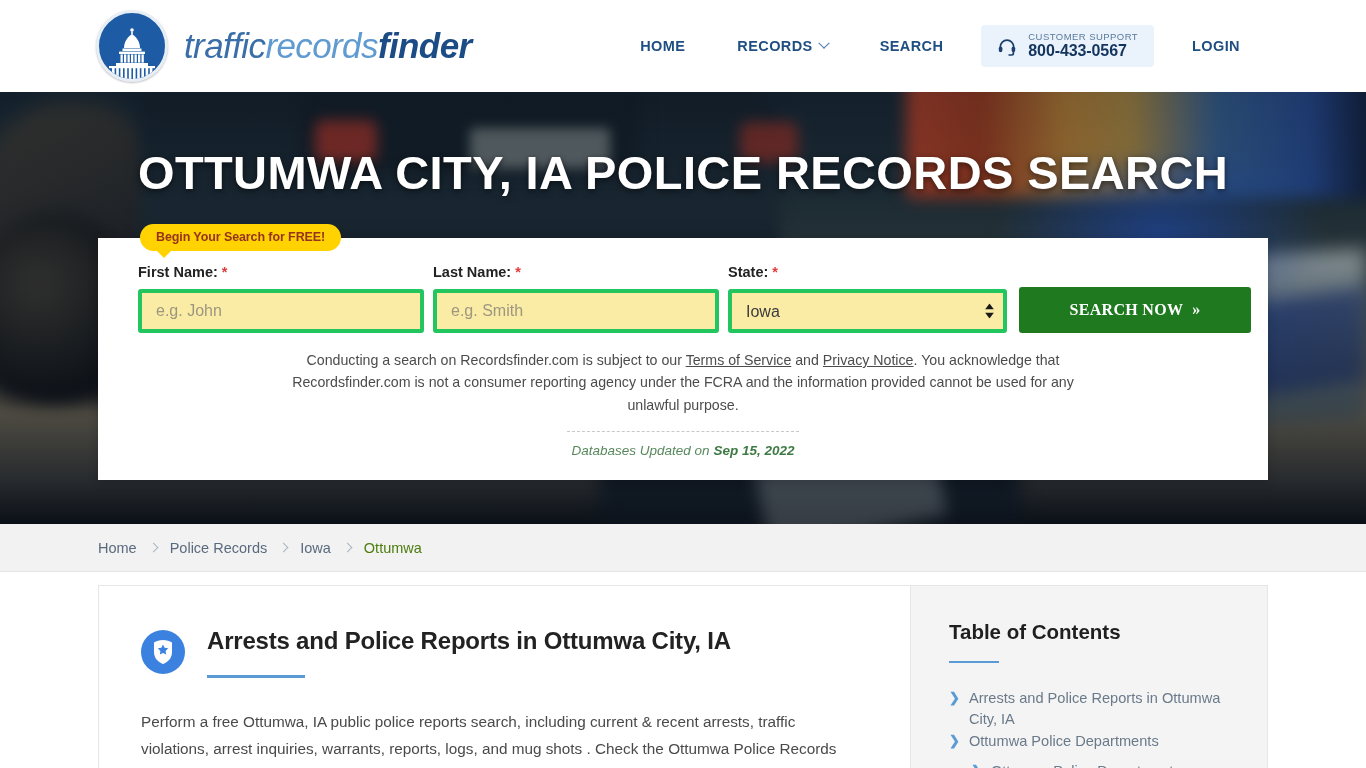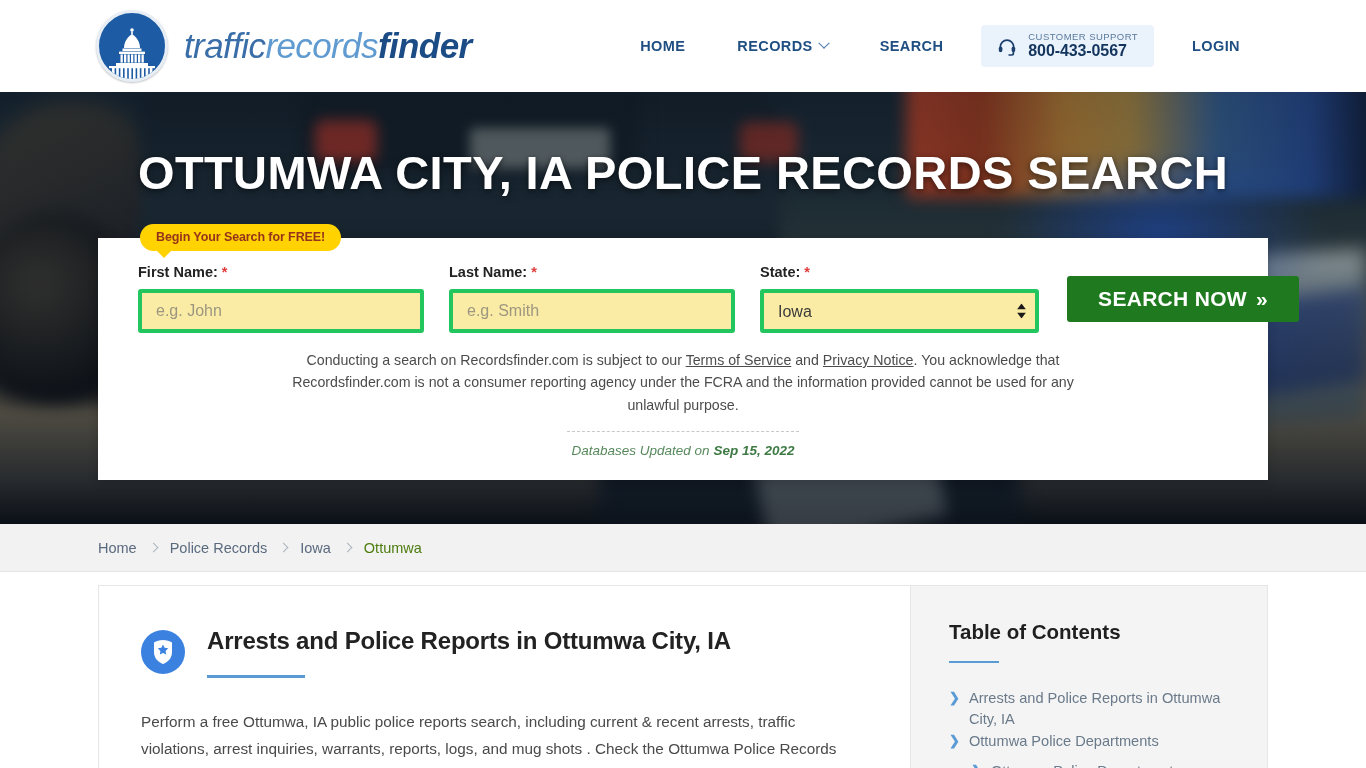--- a/index.html
+++ b/index.html
@@ -211,21 +211,21 @@
     letter-spacing: -.1px;
   }
   .free-badge::after {
     content: "";
     position: absolute;
     left: 16px; bottom: -7px;
     border-left: 8px solid transparent;
     border-right: 8px solid transparent;
     border-top: 8px solid #ffd200;
   }
-  .form-row { display: flex; align-items: center; gap: 16px; }
+  .form-row { display: flex; align-items: flex-end; gap: 0; }
   .field { flex: 0 0 auto; }
   .field-first { width: 286px; margin-right: 9px; }
   .field-last  { width: 286px; margin-right: 9px; }
   .field-state { width: 279px; margin-right: 12px; }
   .field-label {
     font-size: 14.5px;
     font-weight: 700;
     color: #222;
     margin-bottom: 9px;
     display: block;
@@ -257,25 +257,25 @@
     display: flex; flex-direction: column; gap: 3px;
     color: #222;
   }
   .search-btn {
     height: 46px;
     min-width: 232px;
     background: #1f7a1f;
     color: #ffffff;
     border: none;
     border-radius: 3px;
-    font-size: 21px;
+    font-size: 16px;
     font-weight: 700;
     letter-spacing: .3px;
     cursor: pointer;
-    font-family: Liberation Sans, sans-serif;
+    font-family: Liberation Serif, serif;
     display: inline-flex; align-items: center; justify-content: center; gap: 9px;
   }
   .disclaimer {
     margin: 16px auto 0 auto;
     max-width: 830px;
     text-align: center;
     font-size: 14.2px;
     line-height: 1.58;
     color: #4c4c4c;
   }

